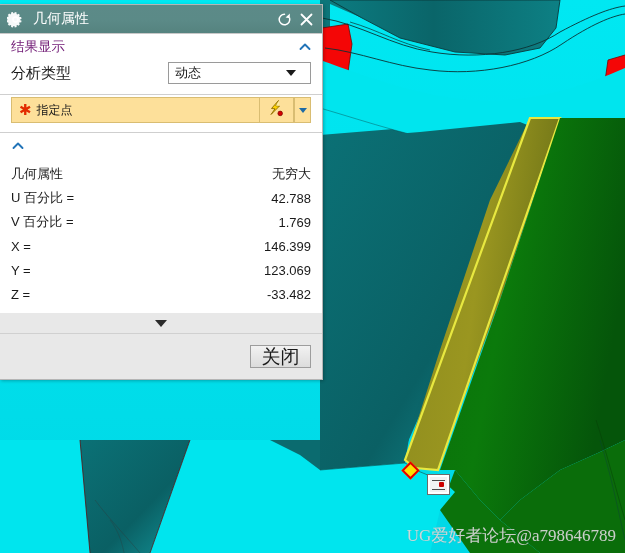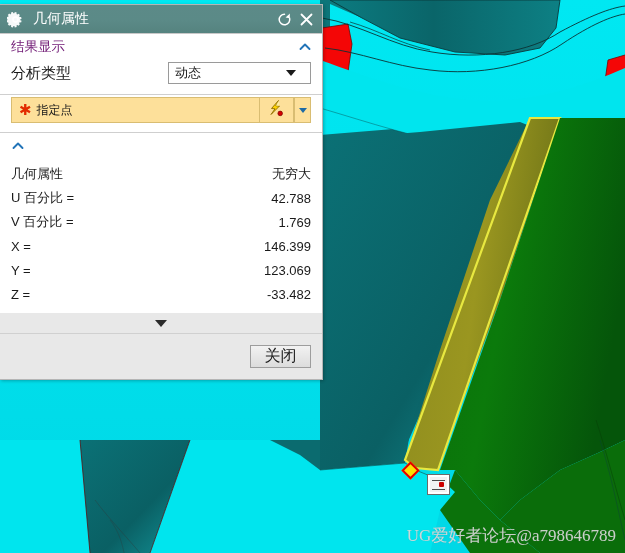--- a/index.html
+++ b/index.html
@@ -286,21 +286,21 @@
     justify-content: flex-end;
     padding-right: 11px;
     box-sizing: border-box;
   }
   .btn-close {
     width: 61px;
     height: 23px;
     background: linear-gradient(to bottom, #f2f2f2, #dcdcdc);
     border: 1px solid #9d9d9d;
     box-sizing: border-box;
-    font-size: 16px;
+    font-size: 19px;
     color: #1a1a1a;
     cursor: pointer;
     font-family: Liberation Mono, monospace;
     display: flex;
     align-items: center;
     justify-content: center;
     text-align: right;
   }
 </style>
 </head>

